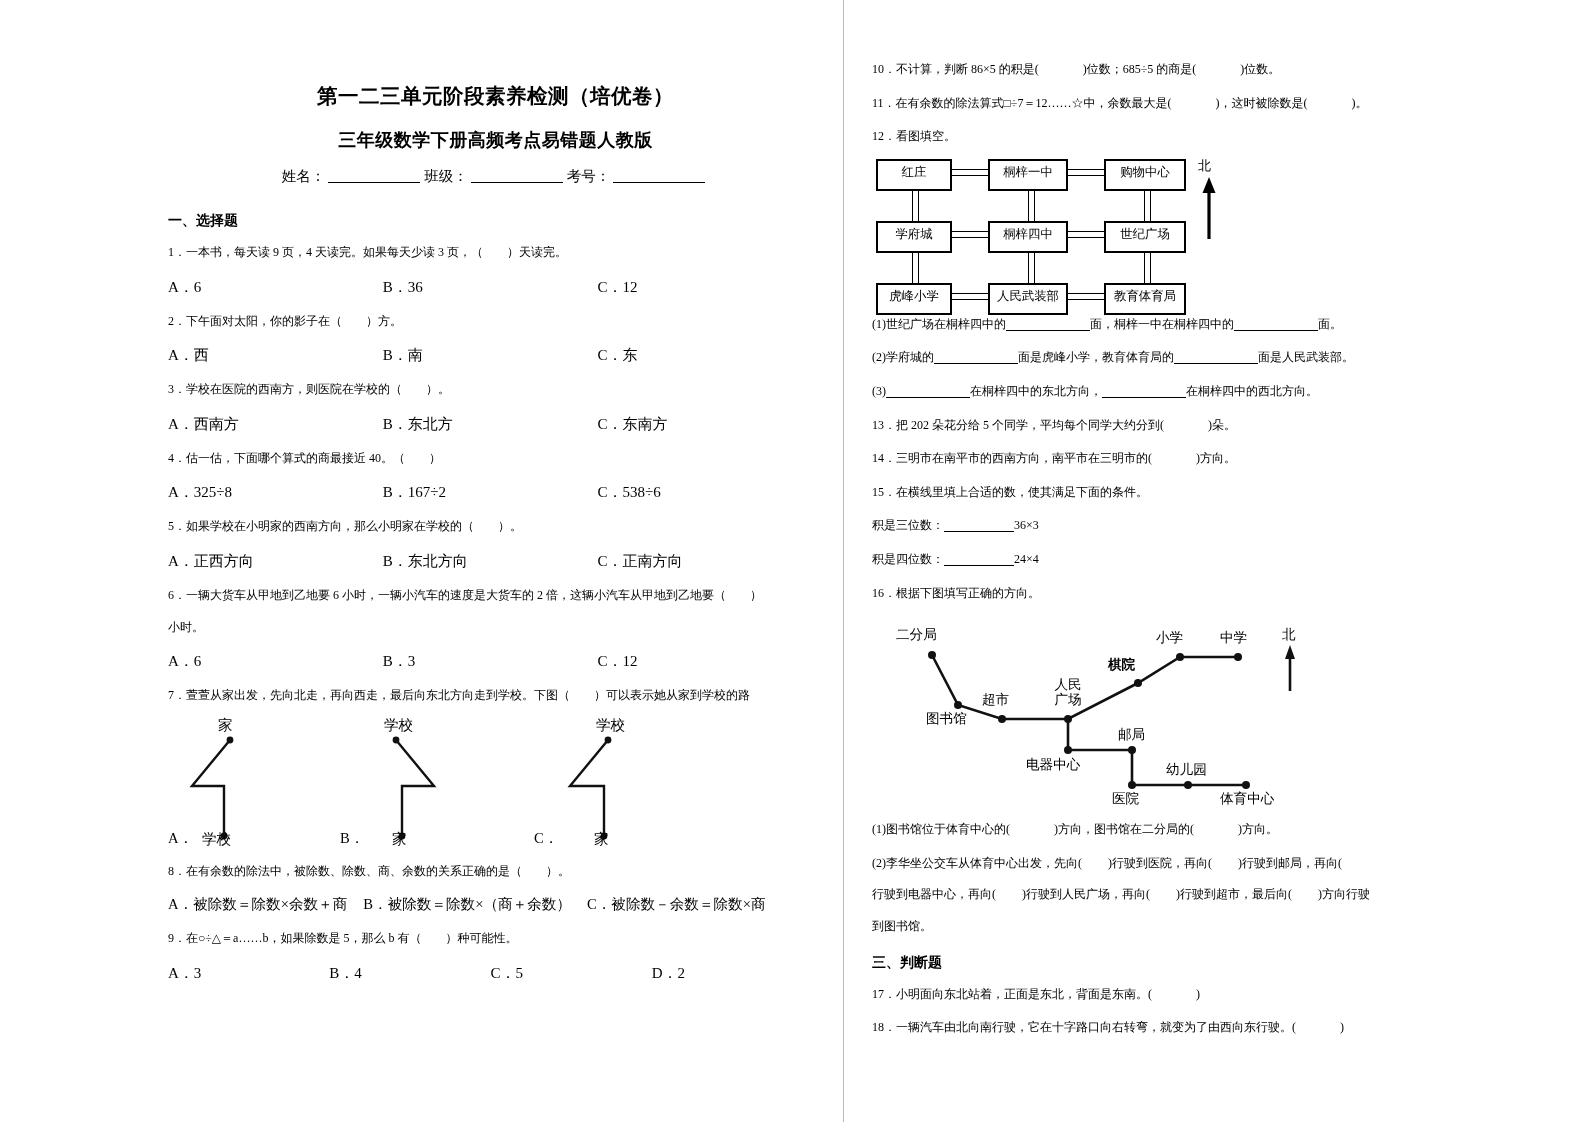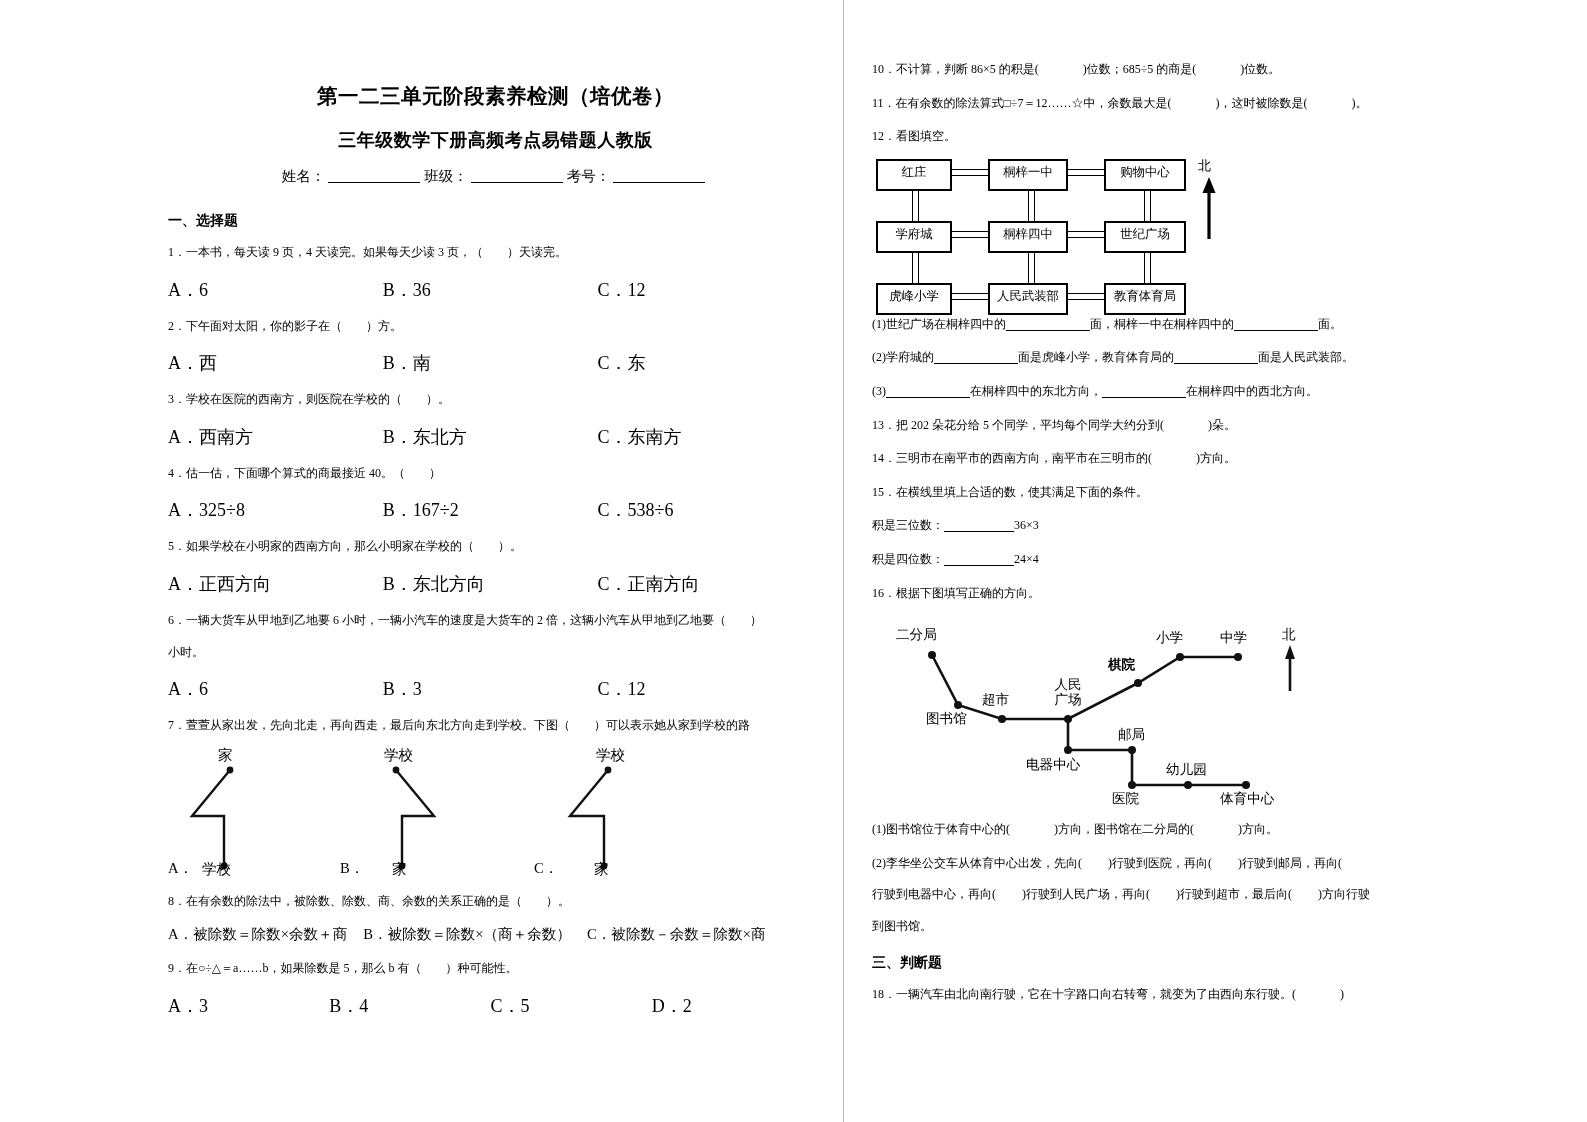--- a/index.html
+++ b/index.html
@@ -75,21 +75,21 @@
     font-size: 14px;
     margin: 0 0 13px 0;
   }
   .q {
     font-size: 12px;
     line-height: 1.55;
     margin: 0 0 15px 0;
   }
   .q.tight { margin-bottom: 13px; }
   .opts {
-    font-size: 18px;
+    font-size: 15px;
     display: flex;
     margin: 16px 0 15px 0;
   }
   .opts > span { display: inline-block; }
   .opt3 > span { width: 33.3%; }
   .opt4 > span { width: 25%; }
   .opts-inline { font-size: 14.6px; margin: 0 0 15px 0; }
   .opts-inline .sp { display: inline-block; width: 16px; }
 
   .blank-u {
@@ -429,19 +429,22 @@
     </div>
     <div class="q tight">
       <span>行驶到电器中心，再向(</span><span class="paren-gap-sm"></span><span>)行驶到人民广场，再向(</span><span class="paren-gap-sm"></span><span>)行驶到超市，最后向(</span><span class="paren-gap-sm"></span><span>)方向行驶</span>
     </div>
     <div class="q">
       <span>到图书馆。</span>
     </div>
 
     <div class="sec-head" style="margin-top:18px;">三、判断题</div>
 
+    <div class="q">
+      <span>17．</span><span>小明面向东北站着，正面是东北，背面是东南。(</span><span class="paren-gap"></span><span>)</span>
+    </div>
 
     <div class="q">
       <span>18．</span><span>一辆汽车由北向南行驶，它在十字路口向右转弯，就变为了由西向东行驶。(</span><span class="paren-gap"></span><span>)</span>
     </div>
 
   </div>
 </div>
 
 </body></html>

